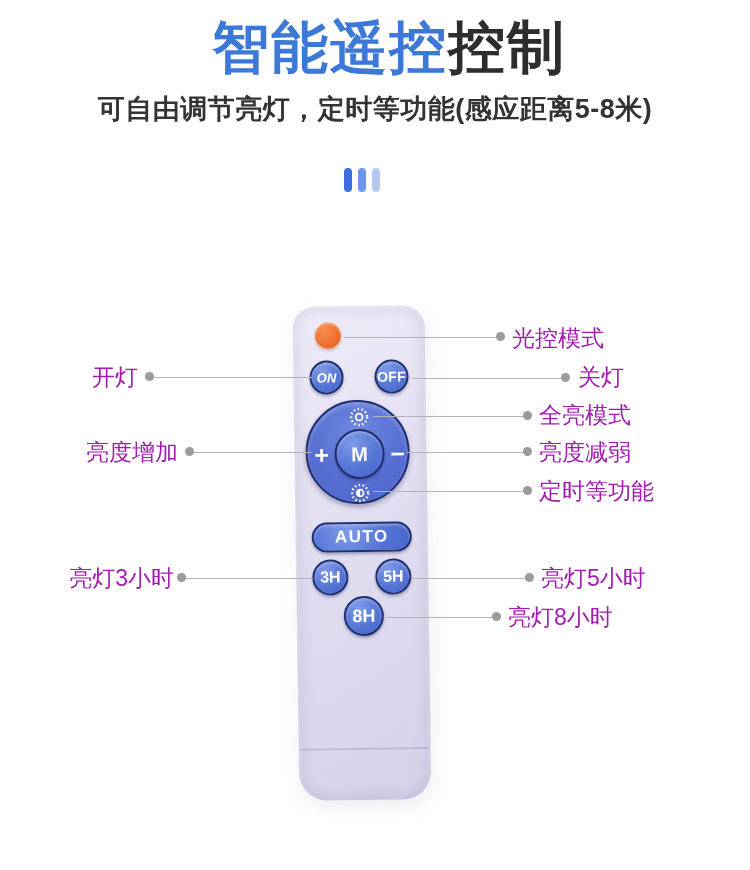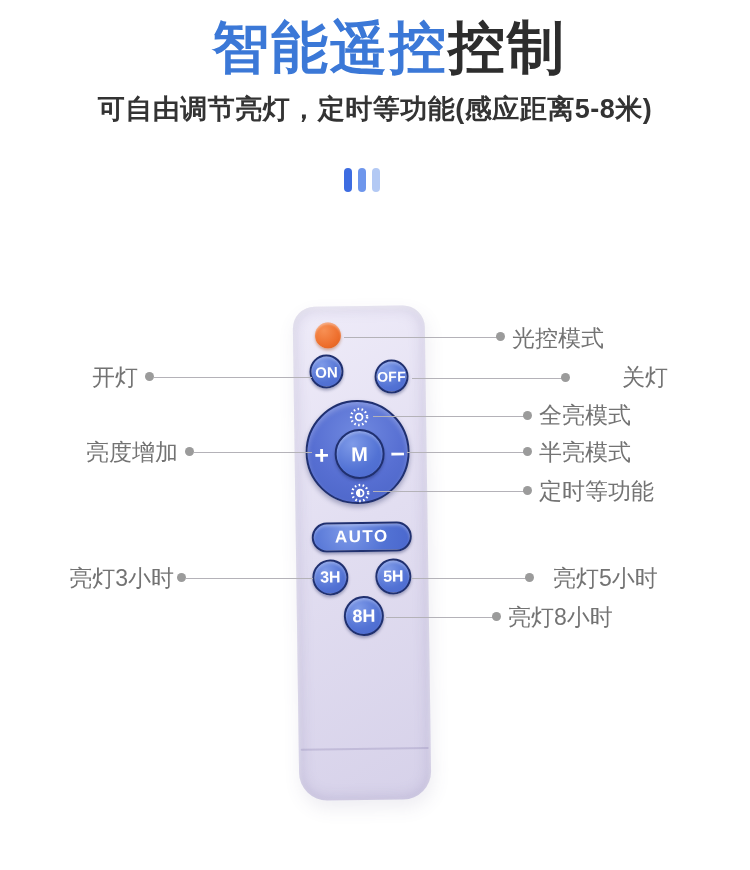--- a/index.html
+++ b/index.html
@@ -44,21 +44,21 @@
     background:radial-gradient(circle at 35% 28%,#7e9ae8 0%,#5272d4 55%,#44 60%,#4a67cd 100%);
     background:radial-gradient(circle at 35% 28%,#7e9ae8 0%,#5272d4 60%,#4a67cd 100%);
     box-shadow:0 2px 3px rgba(25,35,90,.35), inset 0 2px 3px rgba(255,255,255,.30);
   }
   .round{border-radius:50%;}
   .btn-indicator{
     left:22px;top:16px;width:26px;height:26px;border:none;
     background:radial-gradient(circle at 35% 30%,#f79054 0%,#ee6f2d 60%,#db5c1a 100%);
     box-shadow:0 2px 3px rgba(160,70,20,.4), inset 0 2px 2px rgba(255,255,255,.35);
   }
-  .btn-on {left:16px;top:48px;width:34px;height:34px;font-size:15px;}
+  .btn-on {left:16px;top:54px;width:34px;height:34px;font-size:13px;font-style:italic;}
   .btn-off{left:81px;top:54px;width:34px;height:34px;font-size:14px;letter-spacing:.3px;}
   .pad{
     position:absolute;left:11px;top:94px;width:104px;height:104px;border-radius:50%;
     box-sizing:border-box;border:2px solid #20306f;
     background:radial-gradient(circle at 50% 32%,#7089e0 0%,#576fd2 55%,#4a64c6 100%);
     box-shadow:0 3px 5px rgba(25,35,90,.35), inset 0 3px 5px rgba(255,255,255,.25);
   }
   .btn-mode{left:27px;top:27px;width:50px;height:50px;font-size:20px;}
   .pad-sign{
     position:absolute;width:28px;height:28px;display:flex;align-items:center;justify-content:center;
@@ -69,35 +69,35 @@
   .pad-icon{position:absolute;width:22px;height:22px;}
   .icon-sun-full{left:41px;top:4px;}
   .icon-sun-half{left:41px;top:80px;}
   .btn-auto{left:16px;top:216px;width:100px;height:30px;border-radius:15px;
             font-size:17px;letter-spacing:1.5px;}
   .btn-3h{left:16px;top:253px;width:36px;height:36px;font-size:16px;}
   .btn-5h{left:79px;top:253px;width:36px;height:36px;font-size:16px;}
   .btn-8h{left:47px;top:290px;width:40px;height:40px;font-size:18px;}
   
   .callout{
-    position:absolute;font-size:23px;line-height:30px;color:#737373;
+    position:absolute;font-size:23px;line-height:30px;color:#a21caf;
     white-space:nowrap;z-index:6;
   }
   .dot{position:absolute;width:9px;height:9px;border-radius:50%;background:#9b9b9b;z-index:6;}
   .line{position:absolute;height:1px;background:#b4b2b8;z-index:5;}
   
   .lab-on        {right:612px;top:362px;text-align:right;}
   .lab-brt-up    {right:572px;top:437px;text-align:right;}
   .lab-3h        {right:576px;top:563px;text-align:right;}
   .lab-lightctl  {left:512px;top:323px;}
-  .lab-off       {left:578px;top:362px;margin-left:44px;}
+  .lab-off       {left:578px;top:362px;}
   .lab-full      {left:539px;top:400px;}
   .lab-brt-down  {left:539px;top:437px;}
   .lab-half      {left:539px;top:476px;}
-  .lab-5h        {left:541px;top:563px;margin-left:12px;}
+  .lab-5h        {left:541px;top:563px;}
   .lab-8h        {left:508px;top:602px;}
 </style>
 </head>
 <body>
 
 <div class="stage">
 
   <div class="title">
     <span class="hl">智能遥控</span><span class="rest">控制</span>
   </div>
@@ -158,18 +158,18 @@
   <div class="dot" style="left:523px;top:486px;"></div>
   <div class="dot" style="left:525px;top:573px;"></div>
   <div class="dot" style="left:492px;top:612px;"></div>
 
   <div class="callout lab-on">开灯</div>
   <div class="callout lab-brt-up">亮度增加</div>
   <div class="callout lab-3h">亮灯3小时</div>
   <div class="callout lab-lightctl">光控模式</div>
   <div class="callout lab-off">关灯</div>
   <div class="callout lab-full">全亮模式</div>
-  <div class="callout lab-brt-down">半亮模式</div>
+  <div class="callout lab-brt-down">亮度减弱</div>
   <div class="callout lab-half">定时等功能</div>
   <div class="callout lab-5h">亮灯5小时</div>
   <div class="callout lab-8h">亮灯8小时</div>
 
 </div>
 
 </body></html>

